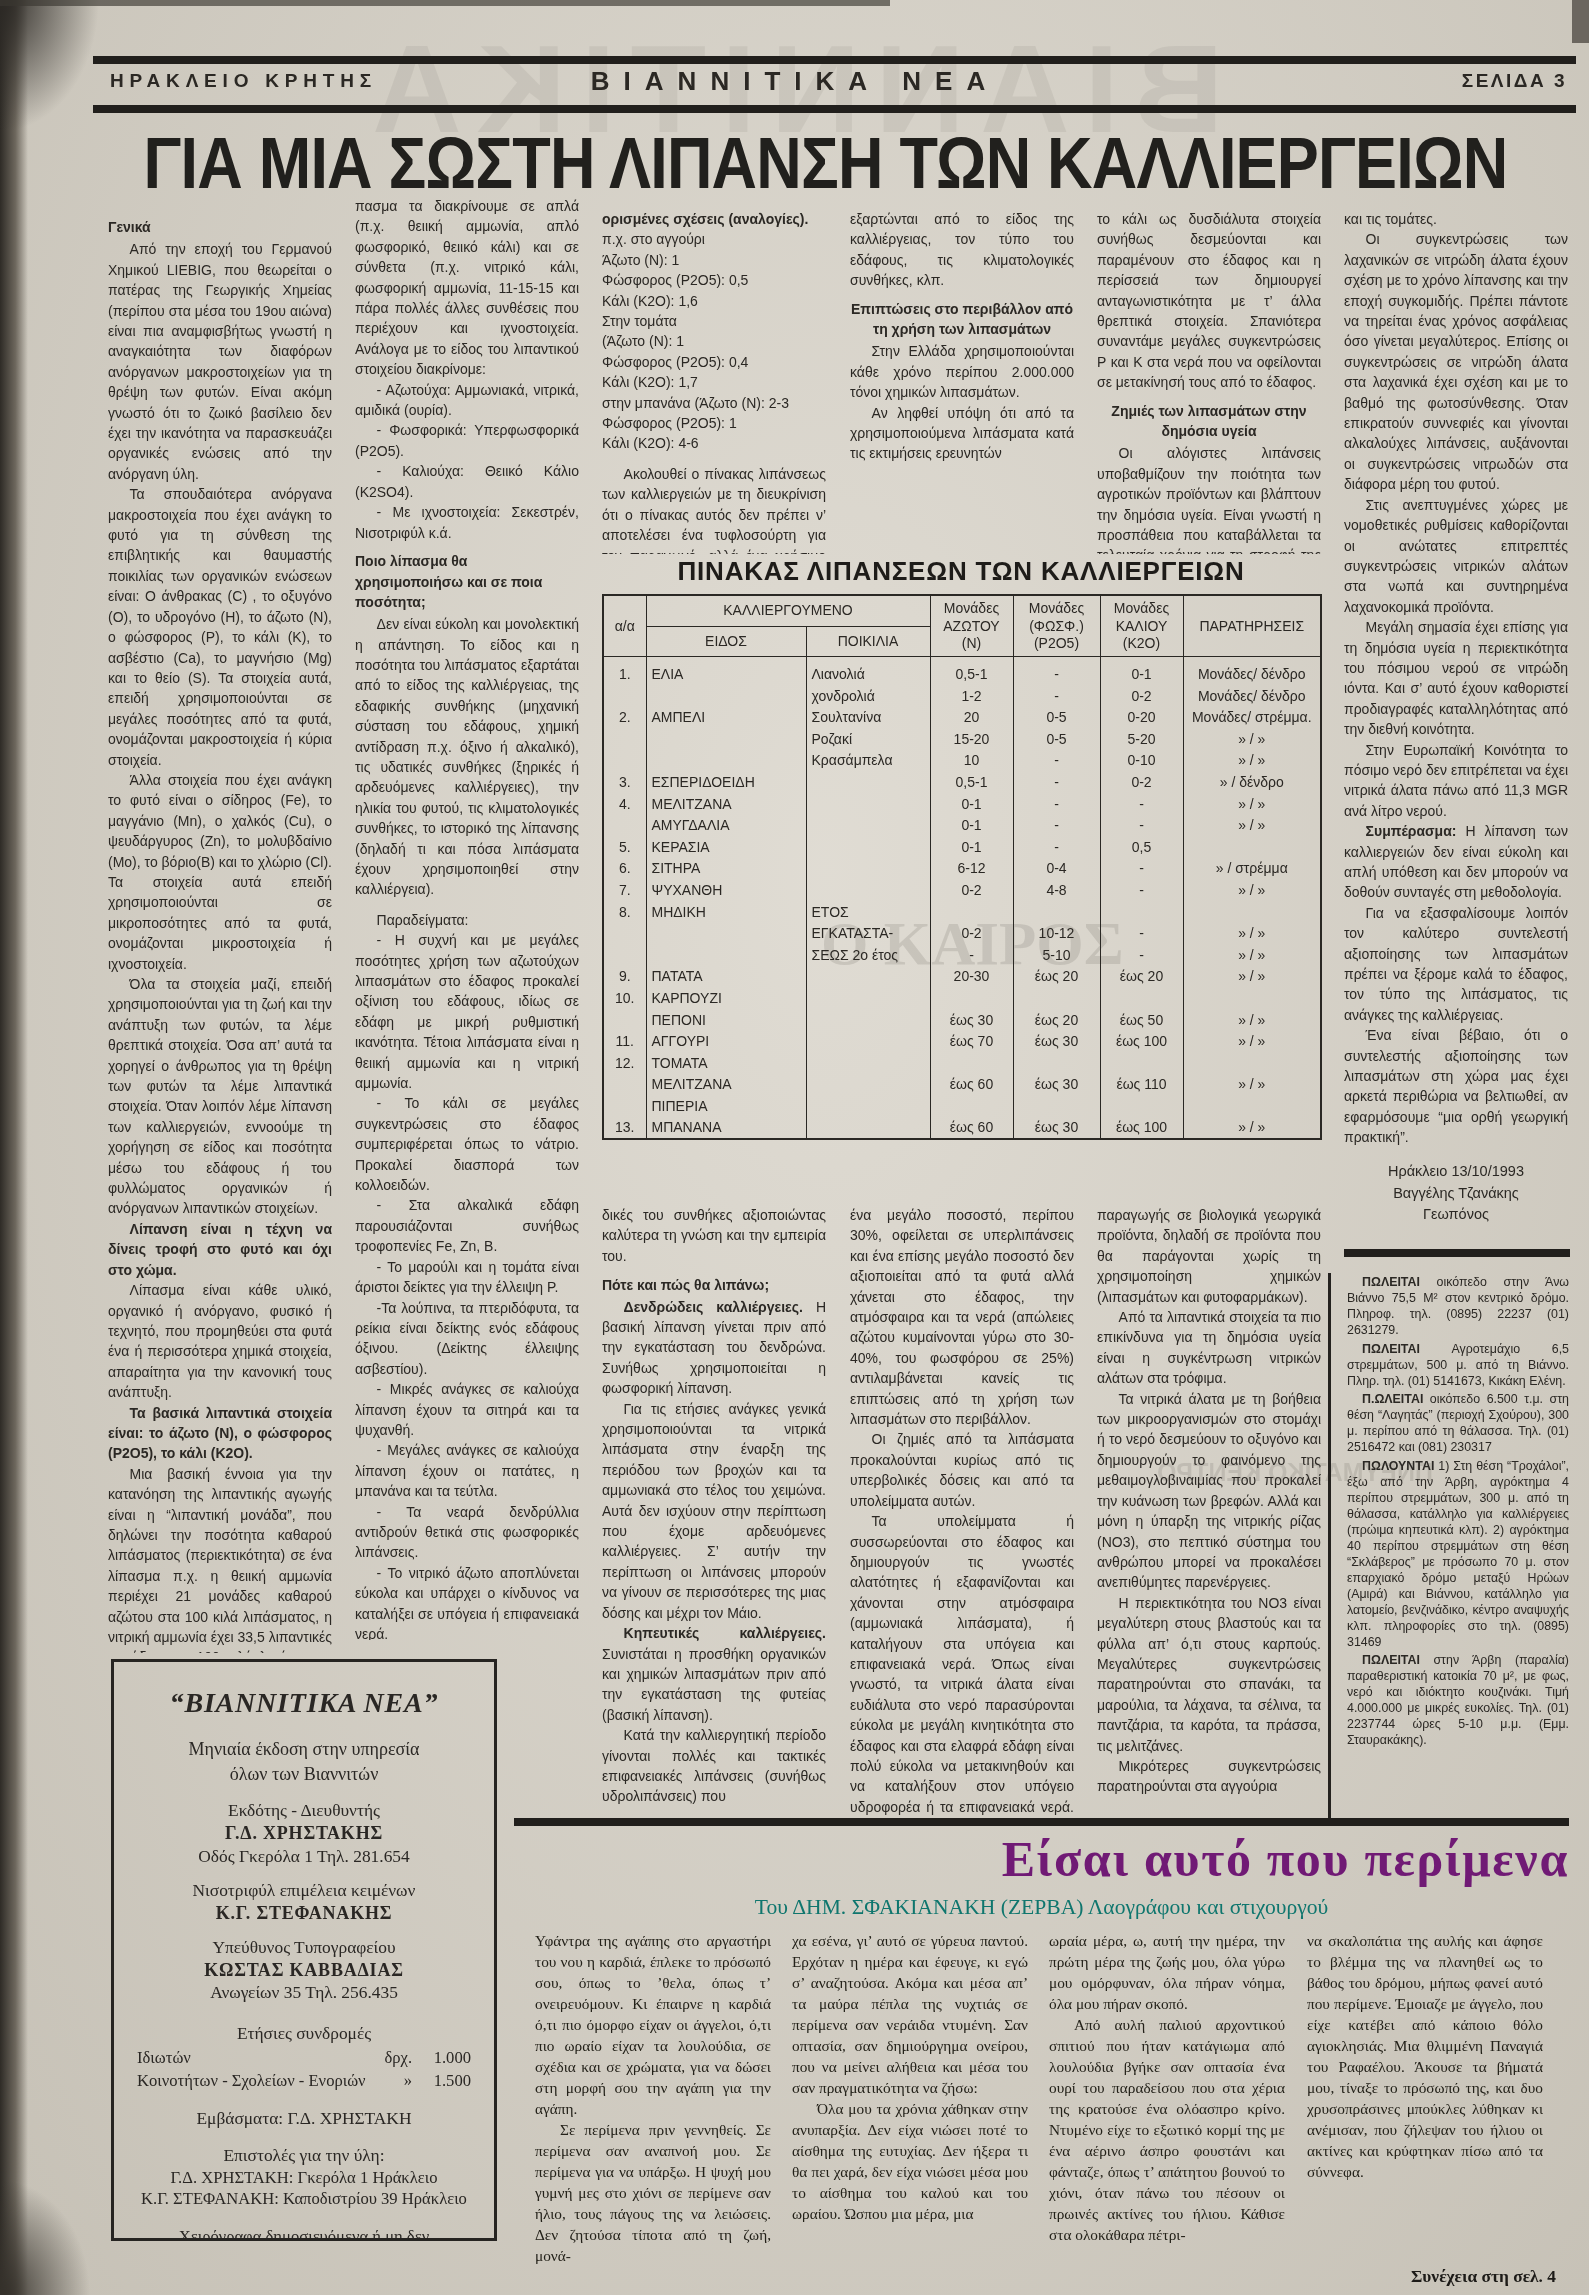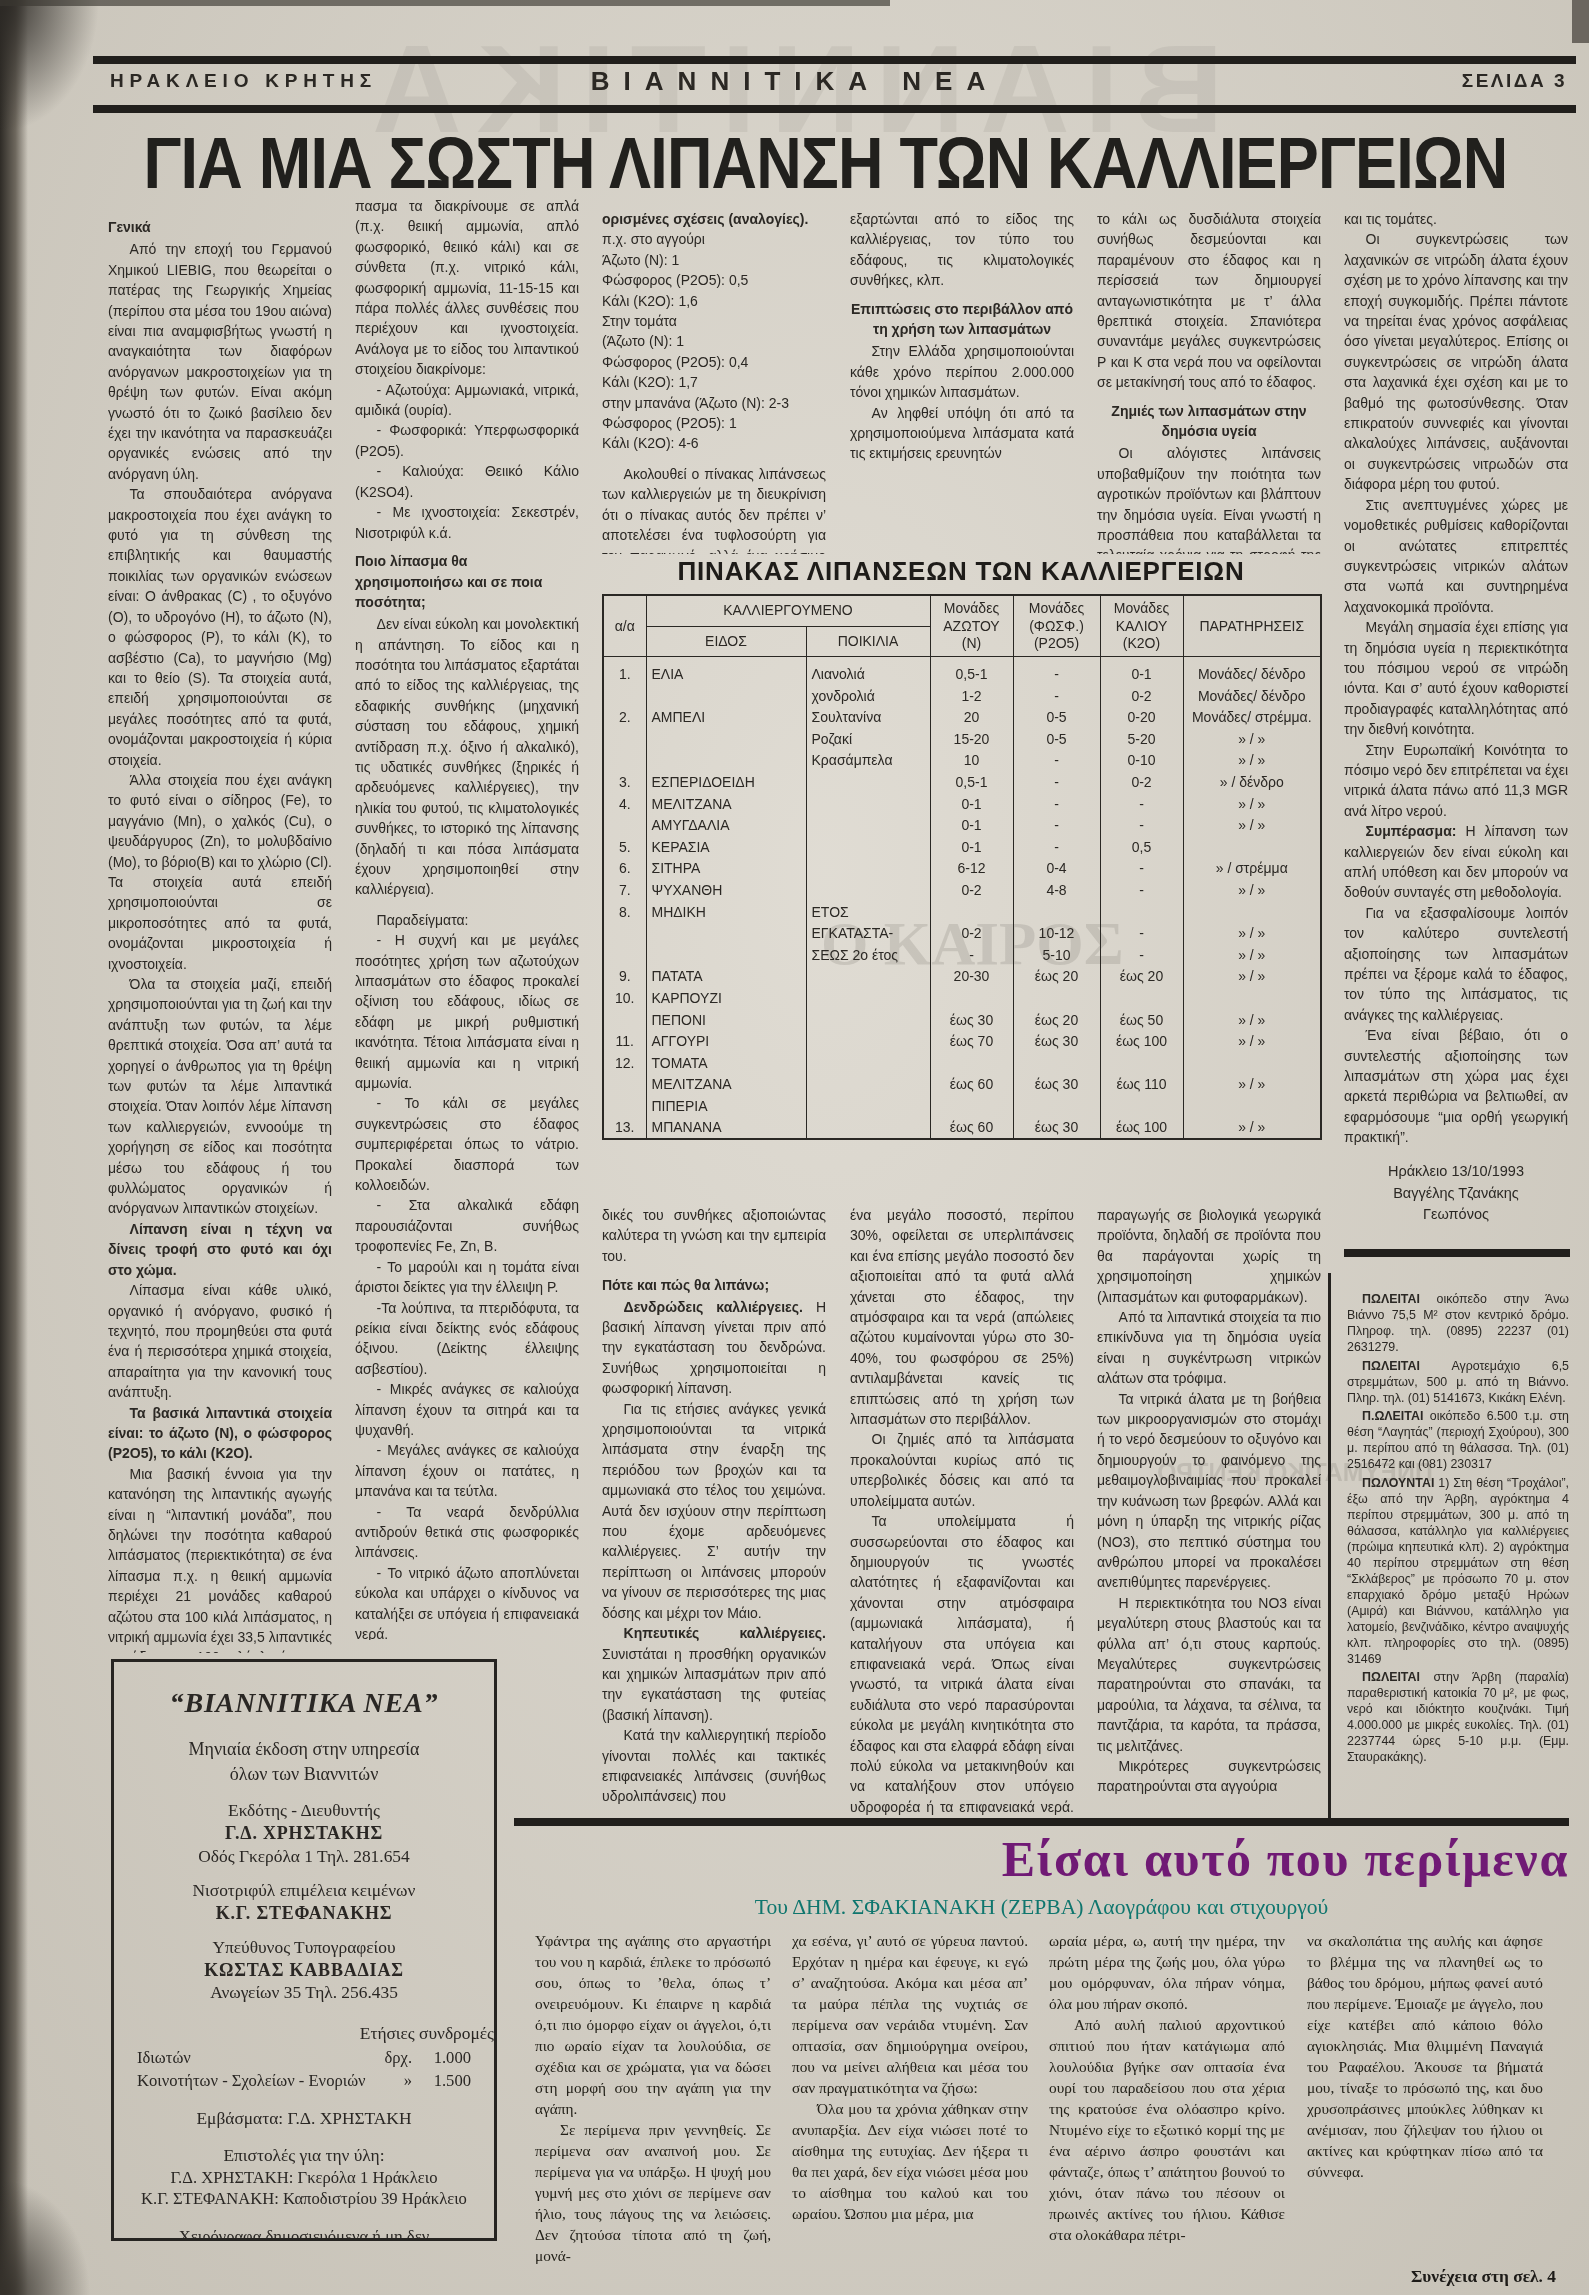--- a/index.html
+++ b/index.html
@@ -60,31 +60,31 @@
   .liptable thead th{border-bottom:1.7px solid #2a2824;}
   .liptable td{padding:0.8px 5px;line-height:20px;overflow:hidden;white-space:nowrap;}
   .liptable td.c0{text-align:center;}
   .liptable td.c1,.liptable td.c2{text-align:left;}
   .liptable td.c3,.liptable td.c4,.liptable td.c5,.liptable td.c6{text-align:center;}
   .liptable tbody tr:first-child td{padding-top:6.6px;}
   
   .c-rule{position:absolute;left:1344px;top:1249px;width:226px;height:7.5px;background:#211f1c;}
   .v-divider{position:absolute;left:1328px;top:1273px;width:2.5px;height:548px;background:#24221f;}
   #classifieds{position:absolute;left:1347px;top:1274px;width:222px;height:548px;overflow:hidden;
-        font-size:12.4px;line-height:16px;text-align:justify;margin-top:17px;}
+        font-size:12.4px;line-height:16px;text-align:justify;}
   #classifieds p{margin:0 0 2.5px;text-indent:15px;}
   
   .infobox{position:absolute;left:111px;top:1659px;width:380px;height:576px;border:3.3px solid #262421;
         font-family:"Liberation Serif","DejaVu Serif",serif;text-align:center;color:#2a2724;overflow:hidden;}
   .infobox .ib-title{margin-top:25px;font-size:28px;font-weight:bold;font-style:italic;letter-spacing:0.8px;}
   .infobox .ib-sub{margin-top:18px;font-size:18px;line-height:25px;white-space:pre-line;}
   .infobox .ib-role{margin-top:13.3px;font-size:17.4px;}
   .infobox .ib-name{margin-top:1.7px;font-size:18px;font-weight:bold;letter-spacing:0.8px;}
   .infobox .ib-addr{margin-top:1.7px;font-size:17.4px;}
-  .infobox .ib-fees-title{margin-top:20px;font-size:17.4px;text-align:right;}
+  .infobox .ib-fees-title{margin-top:20px;font-size:17.4px;}
   .fee-row{display:flex;justify-content:space-between;margin:3.3px 23px 0;font-size:16.6px;}
   .fee-row .amt{display:flex;gap:21.6px;}
   .infobox .ib-remit{margin-top:16.6px;font-size:17.4px;}
   .infobox .ib-letters{margin-top:16.6px;font-size:17.4px;}
   .infobox .ib-contact{margin-top:1.7px;font-size:16.6px;}
   .infobox .ib-note{margin:16.6px 21.6px 0;font-size:16.6px;line-height:22.4px;}
   
   .story-rule{position:absolute;left:514px;top:1818px;width:1055px;height:7.5px;background:#211f1c;}
   .story-headline{position:absolute;left:514px;top:1830px;width:1055px;text-align:right;
         font-family:"Liberation Serif","DejaVu Serif",serif;font-size:50px;font-weight:bold;color:#701a75;letter-spacing:1.7px;}

